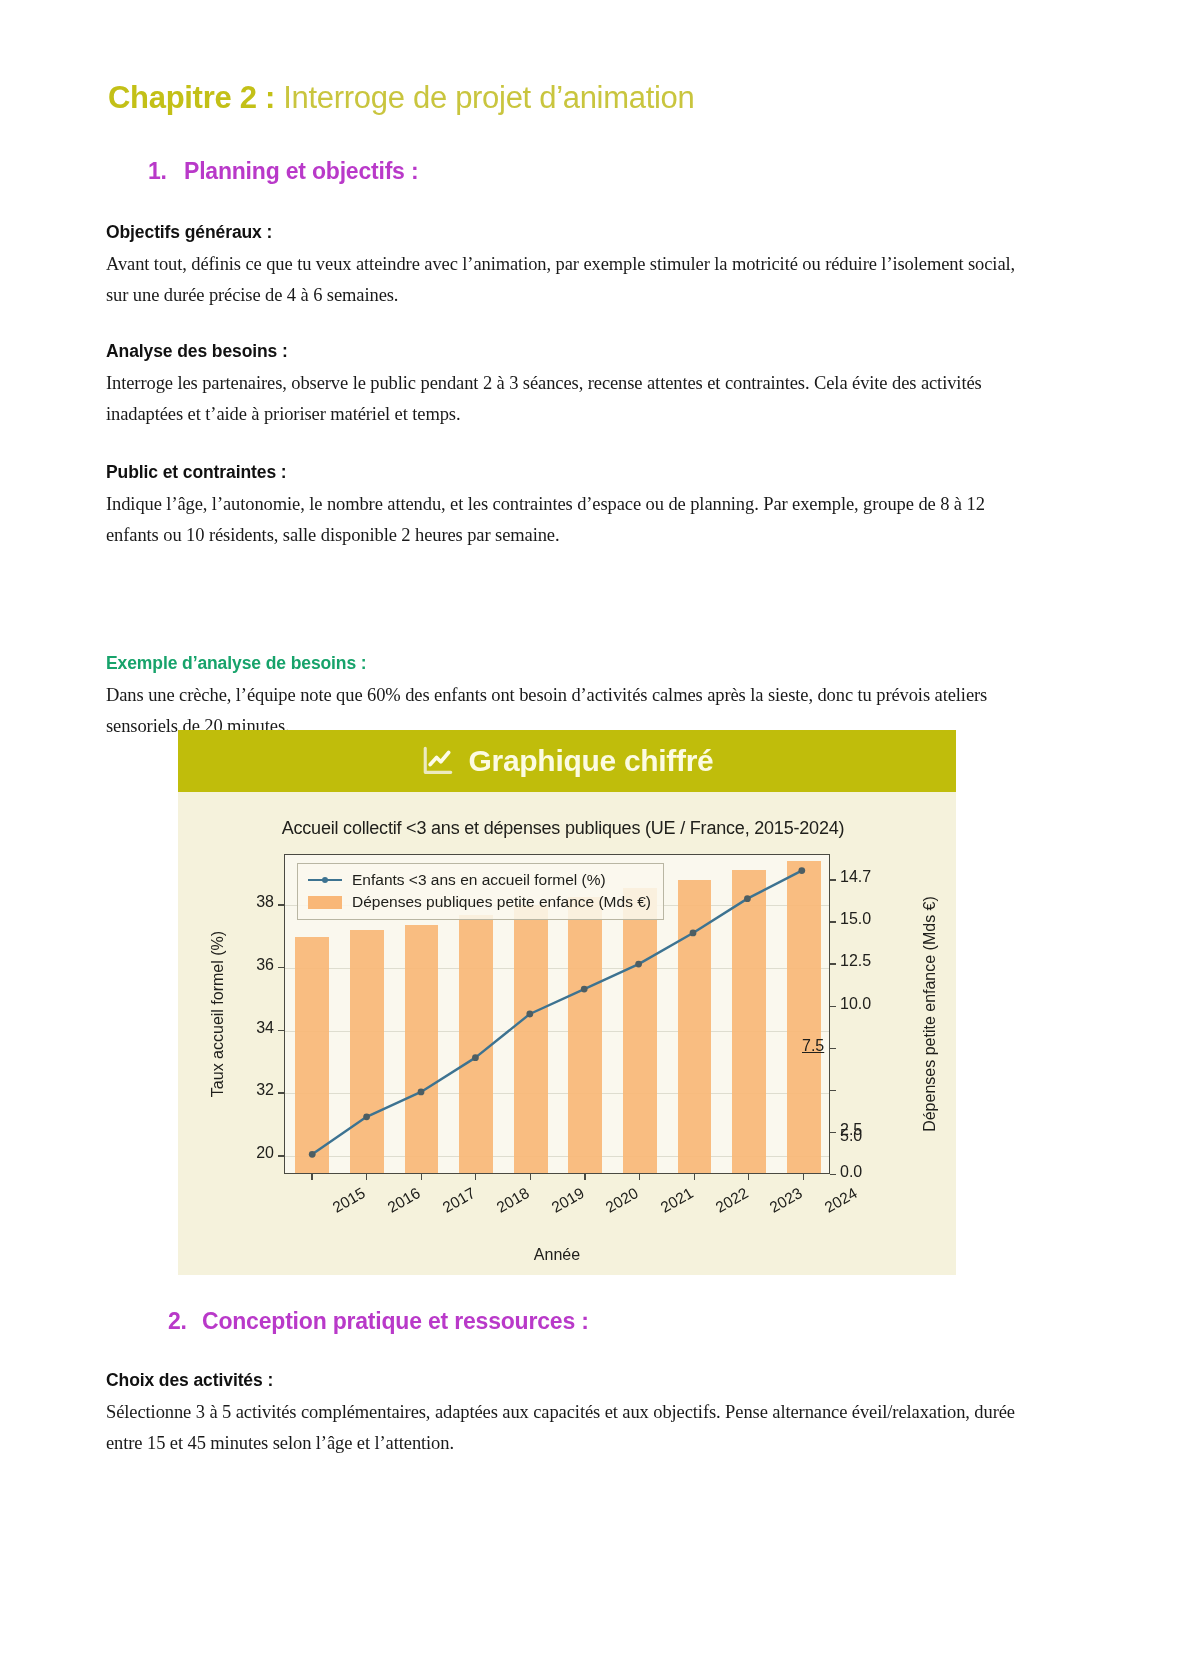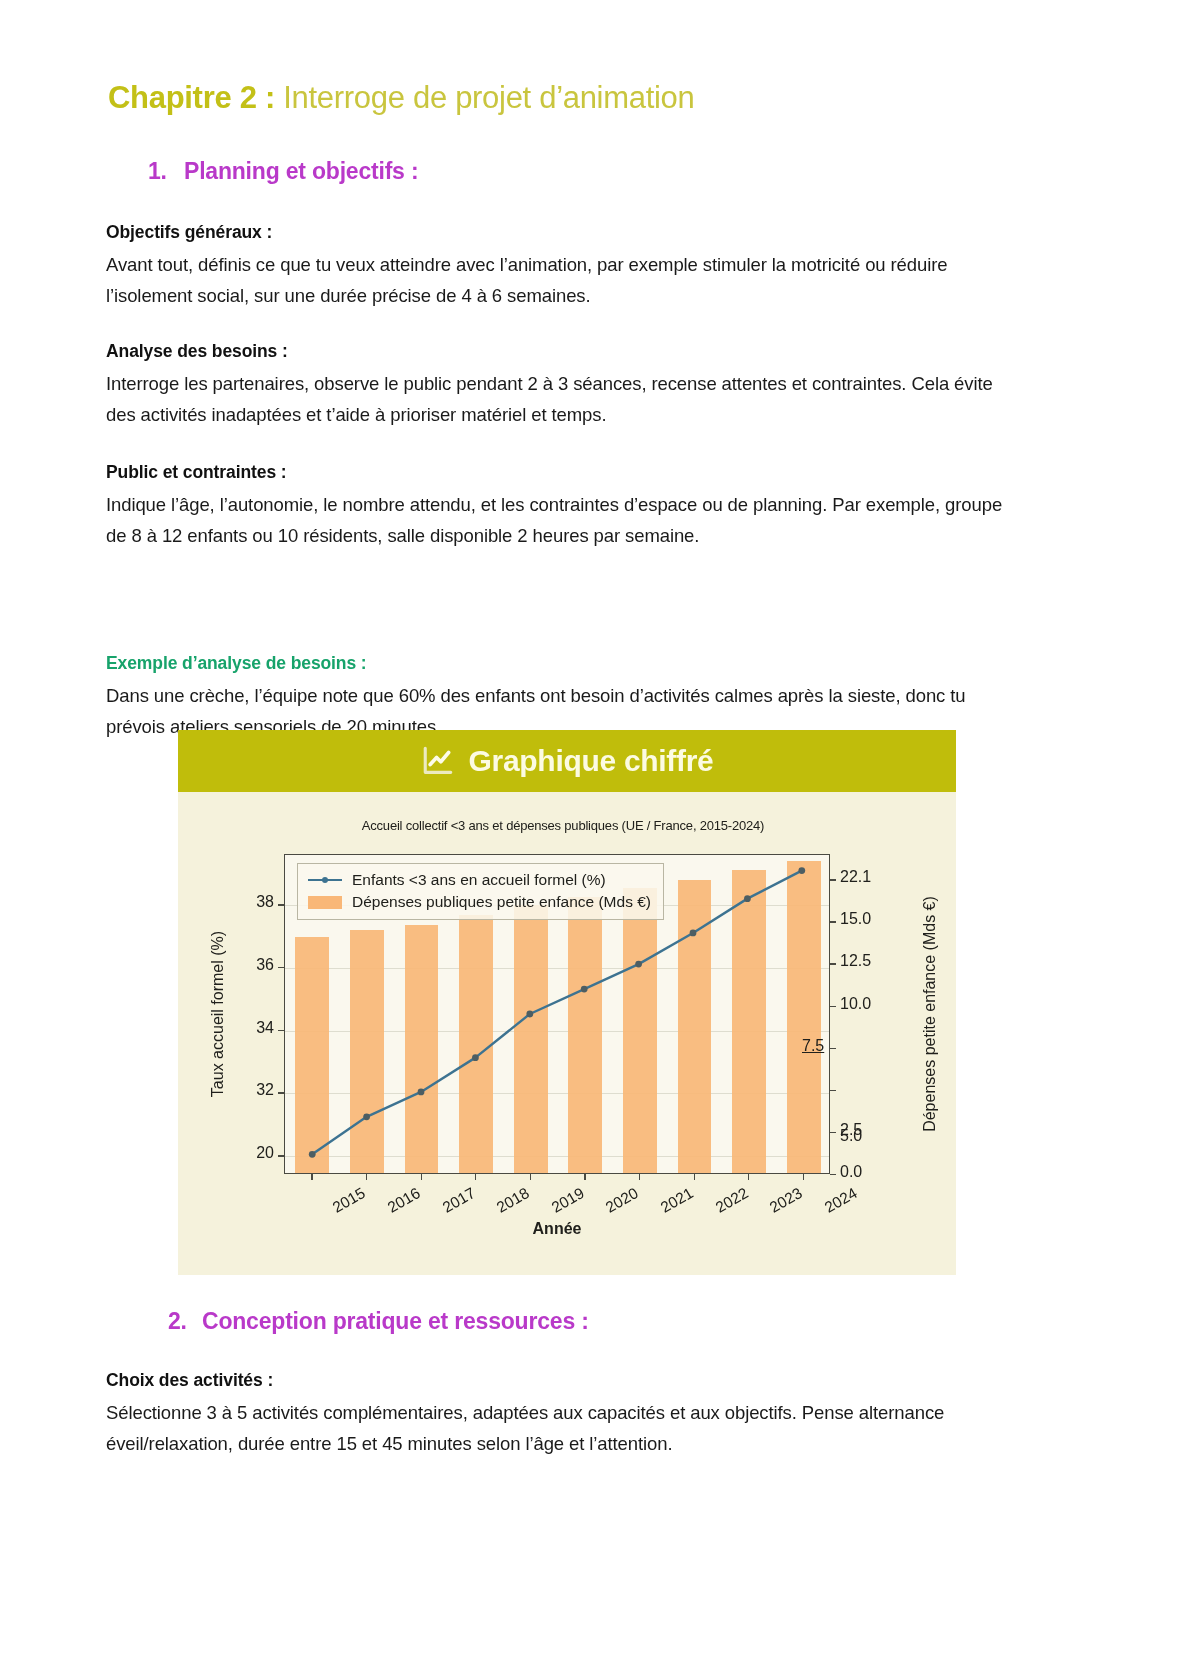--- a/index.html
+++ b/index.html
@@ -70,20 +70,21 @@
     letter-spacing: -0.1px;
   }
   .block h3.green { color: #17a36b; }
   .block p {
     margin: 0;
     font-size: 18.5px;
     line-height: 31px;
     color: #1a1a1a;
     font-weight: 400;
     letter-spacing: -0.1px;
+    font-family: Liberation Serif, serif;
   }
 
   #b-objectifs { top: 222px; }
   #b-analyse   { top: 341px; }
   #b-public    { top: 462px; }
   #b-exemple   { top: 653px; }
   #b-choix     { top: 1370px; }
 
   
   .graph-card {
@@ -113,21 +114,21 @@
     font-weight: 800;
     color: #fcfbe2;
     letter-spacing: -0.3px;
   }
 
   .chart-title {
     position: absolute;
     left: 0; right: 8px;
     top: 88px;
     text-align: center;
-    font-size: 13px;
+    font-size: 18px;
     color: #20201c;
     letter-spacing: -0.2px;
   }
 
   
   .figure {
     position: absolute;
     left: 0;
     top: 62px;
     width: 778px;
@@ -381,21 +382,21 @@
           <div class="ytick ytick-right" style="top: 286.789px; left: 662px; margin-top: 48px;">5.0</div>
           <div class="tickmark" style="top: 297.789px; left: 652px;"></div>
           <div class="ytick ytick-right" style="top: 244.684px; left: 624px; text-decoration: underline;">7.5</div>
           <div class="tickmark" style="top: 255.684px; left: 652px;"></div>
           <div class="ytick ytick-right" style="top: 202.579px; left: 662px;">10.0</div>
           <div class="tickmark" style="top: 213.579px; left: 652px;"></div>
           <div class="ytick ytick-right" style="top: 160.474px; left: 662px;">12.5</div>
           <div class="tickmark" style="top: 171.474px; left: 652px;"></div>
           <div class="ytick ytick-right" style="top: 118.368px; left: 662px;">15.0</div>
           <div class="tickmark" style="top: 129.368px; left: 652px;"></div>
-          <div class="ytick ytick-right" style="top: 76.2632px; left: 662px;">22.1</div>
+          <div class="ytick ytick-right" style="top: 76.2632px; left: 662px;">14.7</div>
           <div class="tickmark" style="top: 87.2632px; left: 652px;"></div>
         </div>
       <div id="xtick-layer">
           <div class="xtickmark" style="left: 133.3px; top: 382px;"></div>
           <div class="xtick" style="left: 147.3px; top: 392px;">2015</div>
           <div class="xtickmark" style="left: 187.9px; top: 382px;"></div>
           <div class="xtick" style="left: 201.9px; top: 392px;">2016</div>
           <div class="xtickmark" style="left: 242.5px; top: 382px;"></div>
           <div class="xtick" style="left: 256.5px; top: 392px;">2017</div>
           <div class="xtickmark" style="left: 297.1px; top: 382px;"></div>
@@ -407,21 +408,21 @@
           <div class="xtickmark" style="left: 460.9px; top: 382px;"></div>
           <div class="xtick" style="left: 474.9px; top: 392px;">2021</div>
           <div class="xtickmark" style="left: 515.5px; top: 382px;"></div>
           <div class="xtick" style="left: 529.5px; top: 392px;">2022</div>
           <div class="xtickmark" style="left: 570.1px; top: 382px;"></div>
           <div class="xtick" style="left: 584.1px; top: 392px;">2023</div>
           <div class="xtickmark" style="left: 624.7px; top: 382px;"></div>
           <div class="xtick" style="left: 638.7px; top: 392px;">2024</div>
         </div>
 
-      <div class="axis-label-x" id="xlab" style="left: 106px; top: 428px; font-weight: bold;">Année</div>
+      <div class="axis-label-x" id="xlab" style="left: 106px; top: 454px;">Année</div>
     </div>
   </div>
 
   <div class="section-heading" id="sec2">
     <span class="num">2.</span><span>Conception pratique et ressources :</span>
   </div>
 
   <div class="block" id="b-choix">
     <h3>Choix des activités :</h3>
     <p>Sélectionne 3 à 5 activités complémentaires, adaptées aux capacités et aux objectifs. Pense alternance éveil/relaxation, durée entre 15 et 45 minutes selon l’âge et l’attention.</p>

